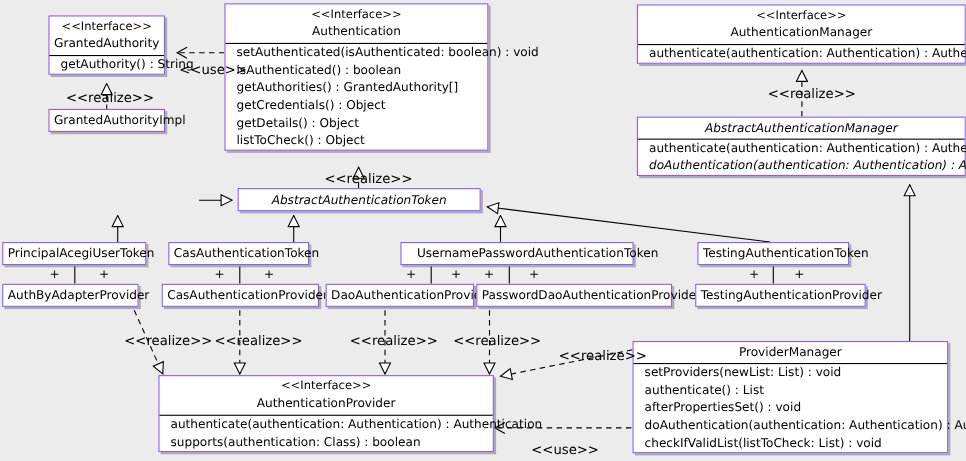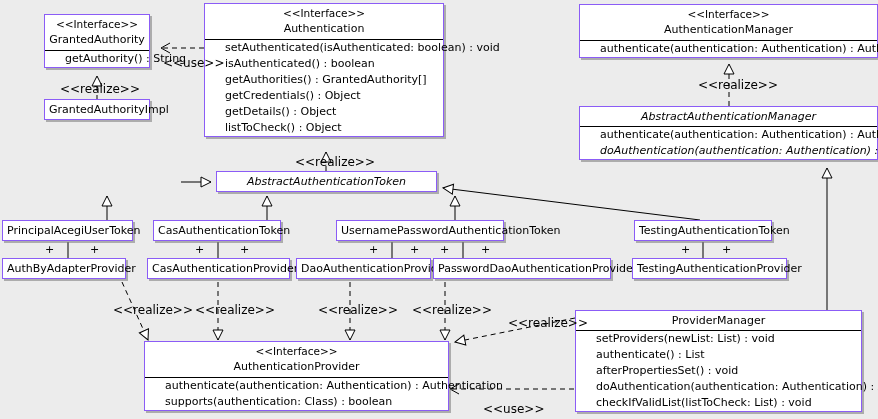--- a/index.html
+++ b/index.html
@@ -29,21 +29,21 @@
     line-height:14px;
   }
   .hdr .stereo{display:block;font-size:10.5px;line-height:15px;}
   .hdr .nm{display:block;line-height:16px;}
   .sep{border-top:1px solid #000;}
   .ops{padding:0;}
   .op{
     font-size:11px;
     line-height:16px;
     white-space:nowrap;
-    padding-left:20px;
+    padding-left:10px;
     overflow:visible;
   }
   .ital{font-style:italic;}
   .plain-title{
     text-align:center;font-size:11px;line-height:17px;white-space:nowrap;padding:1px 4px;
   }
   .lbl{
     position:absolute;
     font-size:12px;
     line-height:11px;
@@ -156,21 +156,21 @@
   <div class="uml" style="left:2px;top:220px;width:131px;">
     <div class="plain-title">PrincipalAcegiUserToken</div>
   </div>
 
   <div class="uml" style="left:216px;top:171px;width:221px;">
     <div class="plain-title ital">AbstractAuthenticationToken</div>
   </div>
   <div class="uml" style="left:153px;top:220px;width:128px;">
     <div class="plain-title">CasAuthenticationToken</div>
   </div>
-  <div class="uml" style="left:336px;top:220px;width:168px;">
+  <div class="uml" style="left:364px;top:220px;width:212px;padding-left:10px;">
     <div class="plain-title">UsernamePasswordAuthenticationToken</div>
   </div>
   <div class="uml" style="left:634px;top:220px;width:138px;">
     <div class="plain-title">TestingAuthenticationToken</div>
   </div>
 
   <div class="plusmark" style="left:45px;top:245px;">+</div>
   <div class="plusmark" style="left:90px;top:245px;">+</div>
   <div class="plusmark" style="left:195px;top:245px;">+</div>
   <div class="plusmark" style="left:240px;top:245px;">+</div>

